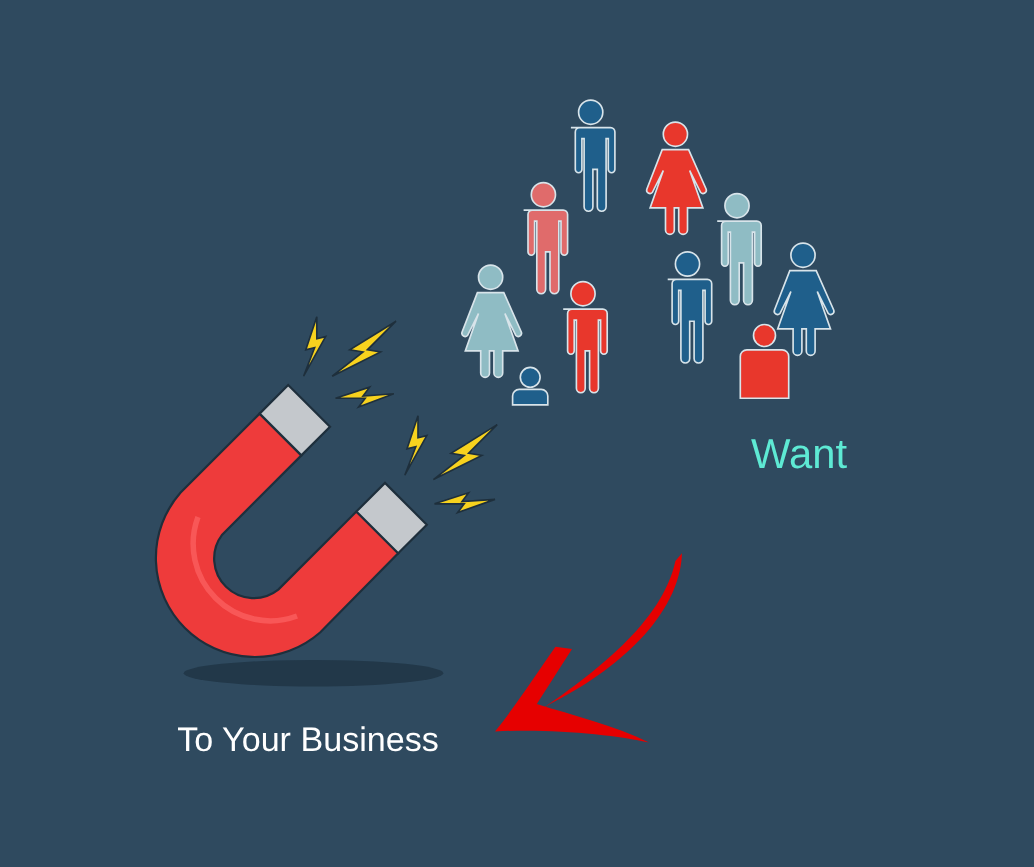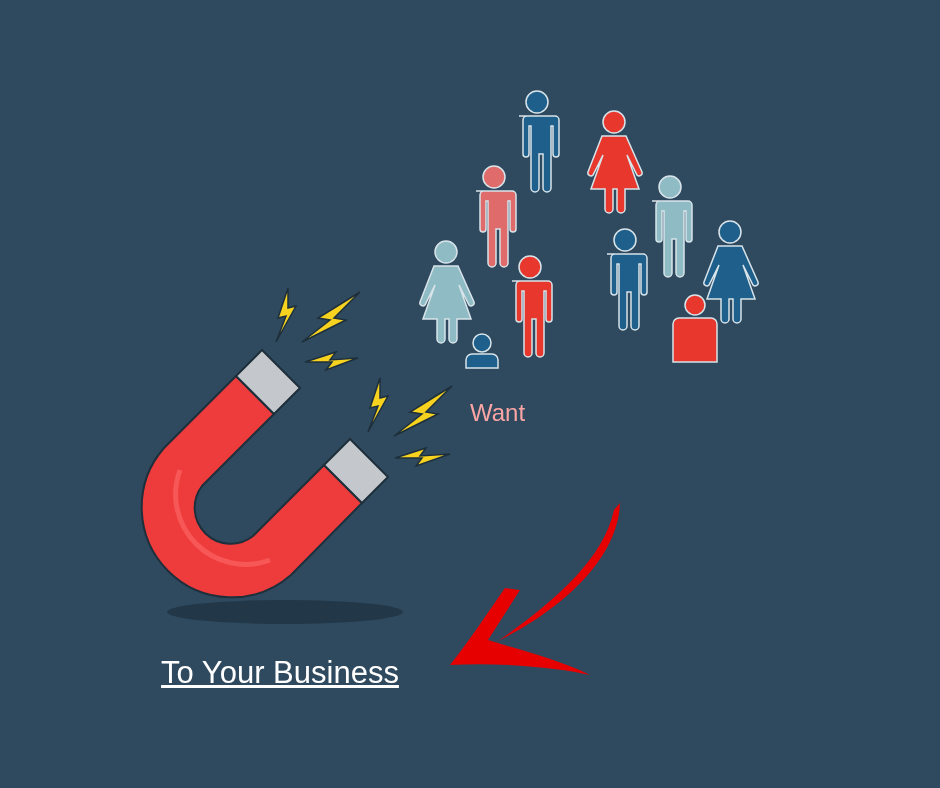--- a/index.html
+++ b/index.html
@@ -5,29 +5,29 @@
   html, body { margin: 0; padding: 0; }
   body {
     width: 940px; height: 788px; overflow: hidden;
     background: #2f4a5f;
     font-family: "Liberation Sans", sans-serif;
     position: relative;
   }
   .canvas { position: absolute; inset: 0; }
   .text-want {
     position: absolute; left: 470px; top: 395px; width: 300px;
-    text-align: left; color: #fca5a5; font-size: 24px; line-height: 36px;
+    text-align: right; color: #5eead4; font-size: 38px; line-height: 36px;
   }
   .text-more {
     position: absolute; left: 470px; top: 446px; width: 300px;
     text-align: center; color: #ffffff; font-size: 31px; line-height: 36px;
   }
   .text-business {
     position: absolute; left: 140px; top: 655px; width: 280px;
-    text-align: center; color: #ffffff; font-size: 31px; line-height: 36px; text-decoration: underline;
+    text-align: center; color: #ffffff; font-size: 31px; line-height: 36px;
   }
   svg { position: absolute; left: 0; top: 0; }
 </style>
 </head>
 <body>
 
 <div class="canvas">
 
   <svg width="940" height="788" viewBox="0 0 940 788">
     <defs>

